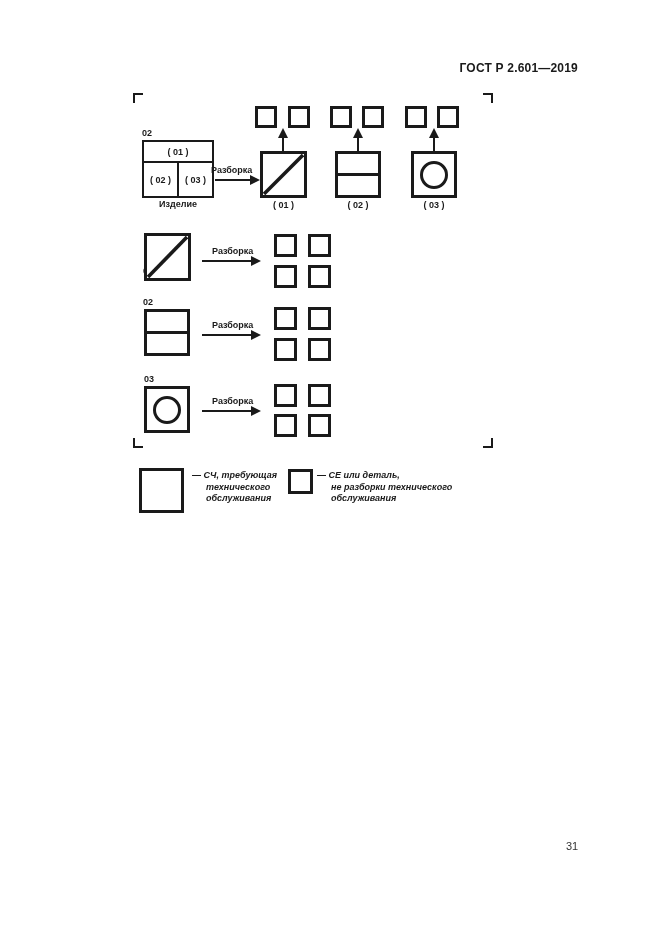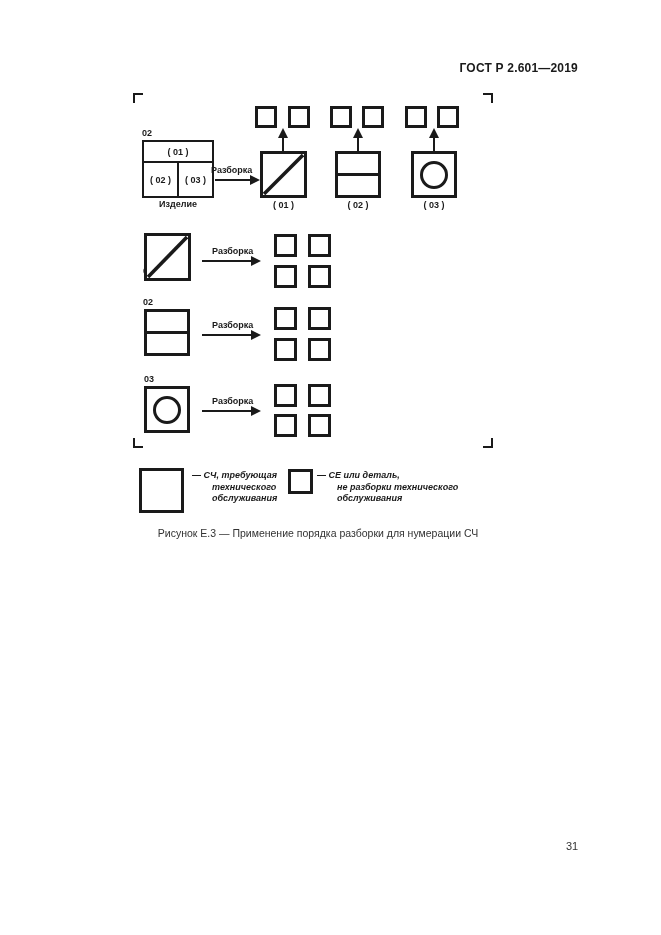--- a/index.html
+++ b/index.html
@@ -73,21 +73,21 @@
     border-bottom:10px solid #1a1a1a; border-left:5px solid transparent; border-right:5px solid transparent;
   }
 
   
   .legend-sq-big   { position:absolute; left:139px; top:468px; width:45px; height:45px; border:3px solid #1a1a1a; }
   .legend-sq-small { position:absolute; left:288px; top:469px; width:25px; height:25px; border:3px solid #1a1a1a; }
   .legend-text {
     position:absolute; font-size:9px; font-weight:bold; font-style:italic;
     line-height:11.5px; white-space:nowrap;
   }
-  .legend-text .cont { margin-left:20px; }
+  .legend-text .cont { margin-left:14px; }
 
   .caption {
     position:absolute; left:133px; top:527px; width:370px;
     text-align:center; font-size:10.5px; color:#333;
   }
 </style>
 </head>
 <body>
 
 <div class="page">
@@ -182,17 +182,16 @@
     <div class="cont">обслуживания</div>
   </div>
 
   <div class="legend-sq-small"></div>
   <div class="legend-text" style="left:317px; top:470px;">
     <div>— СЕ или деталь,</div>
     <div class="cont">не разборки технического</div>
     <div class="cont">обслуживания</div>
   </div>
 
-  <div class="caption">Рисунок Е.3 — Применение порядка разборки для нумерации СЧ</div>
 
   <div class="page-number">31</div>
 
 </div>
 
 </body></html>

